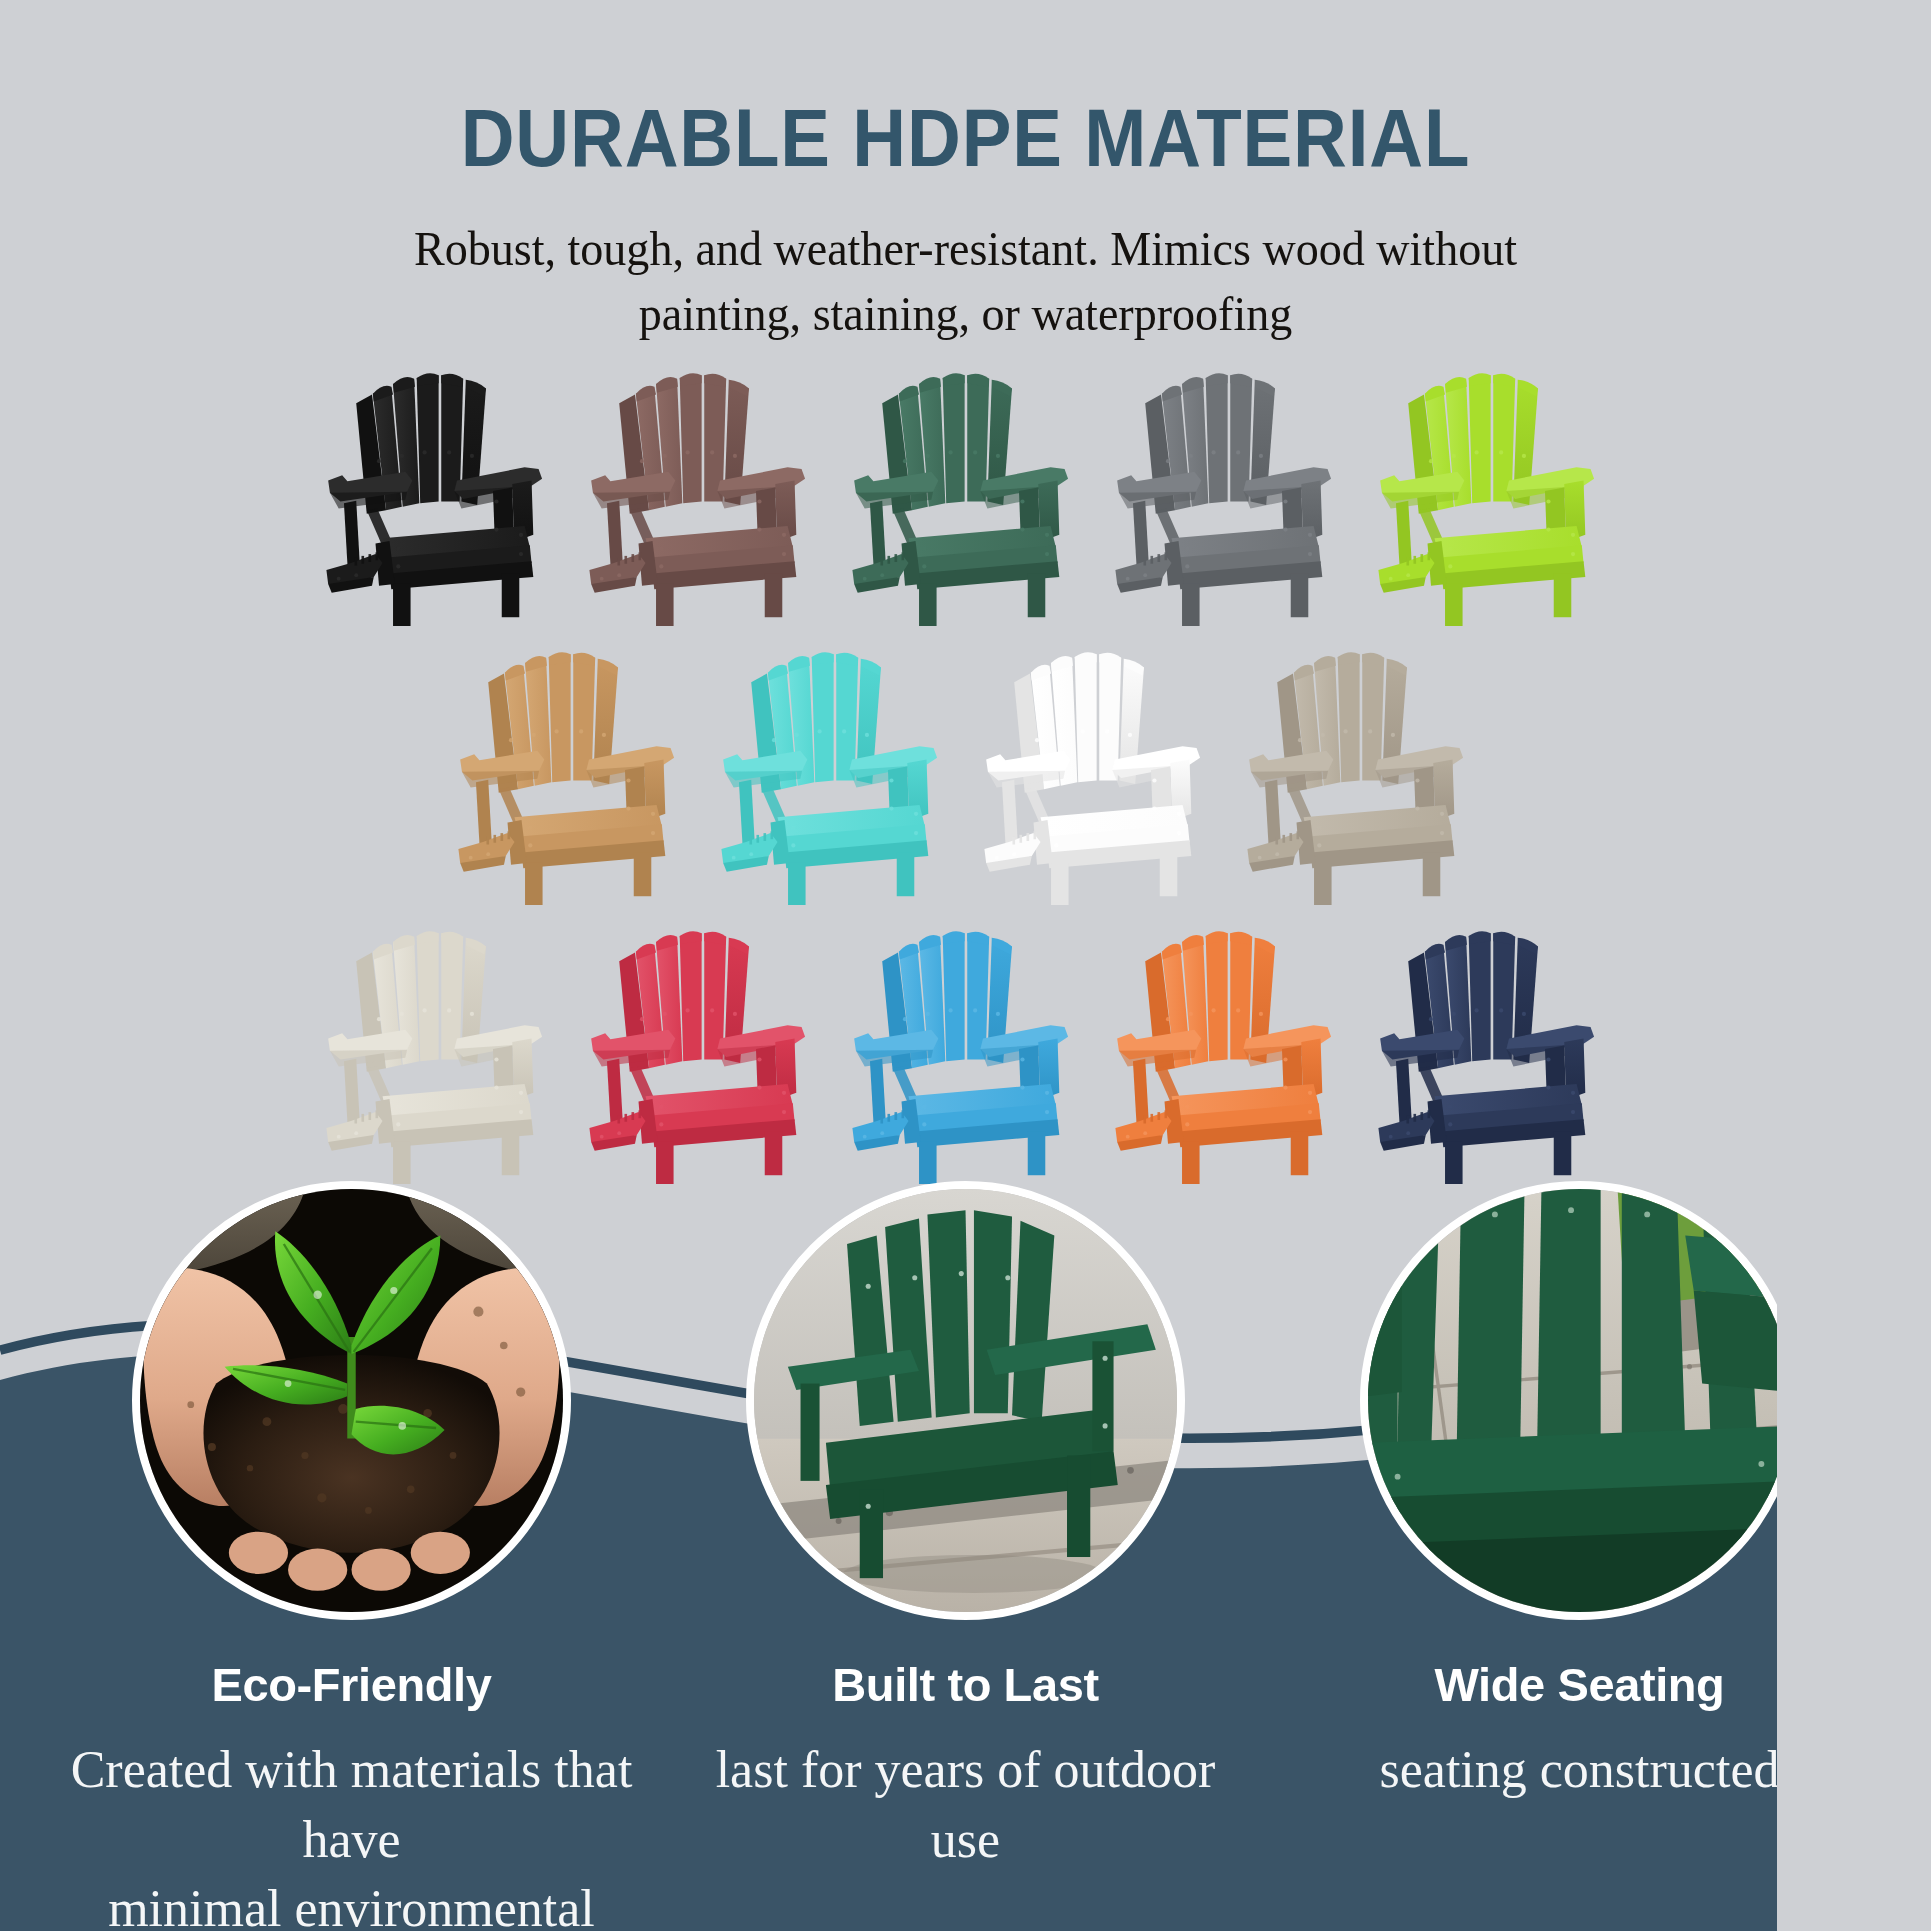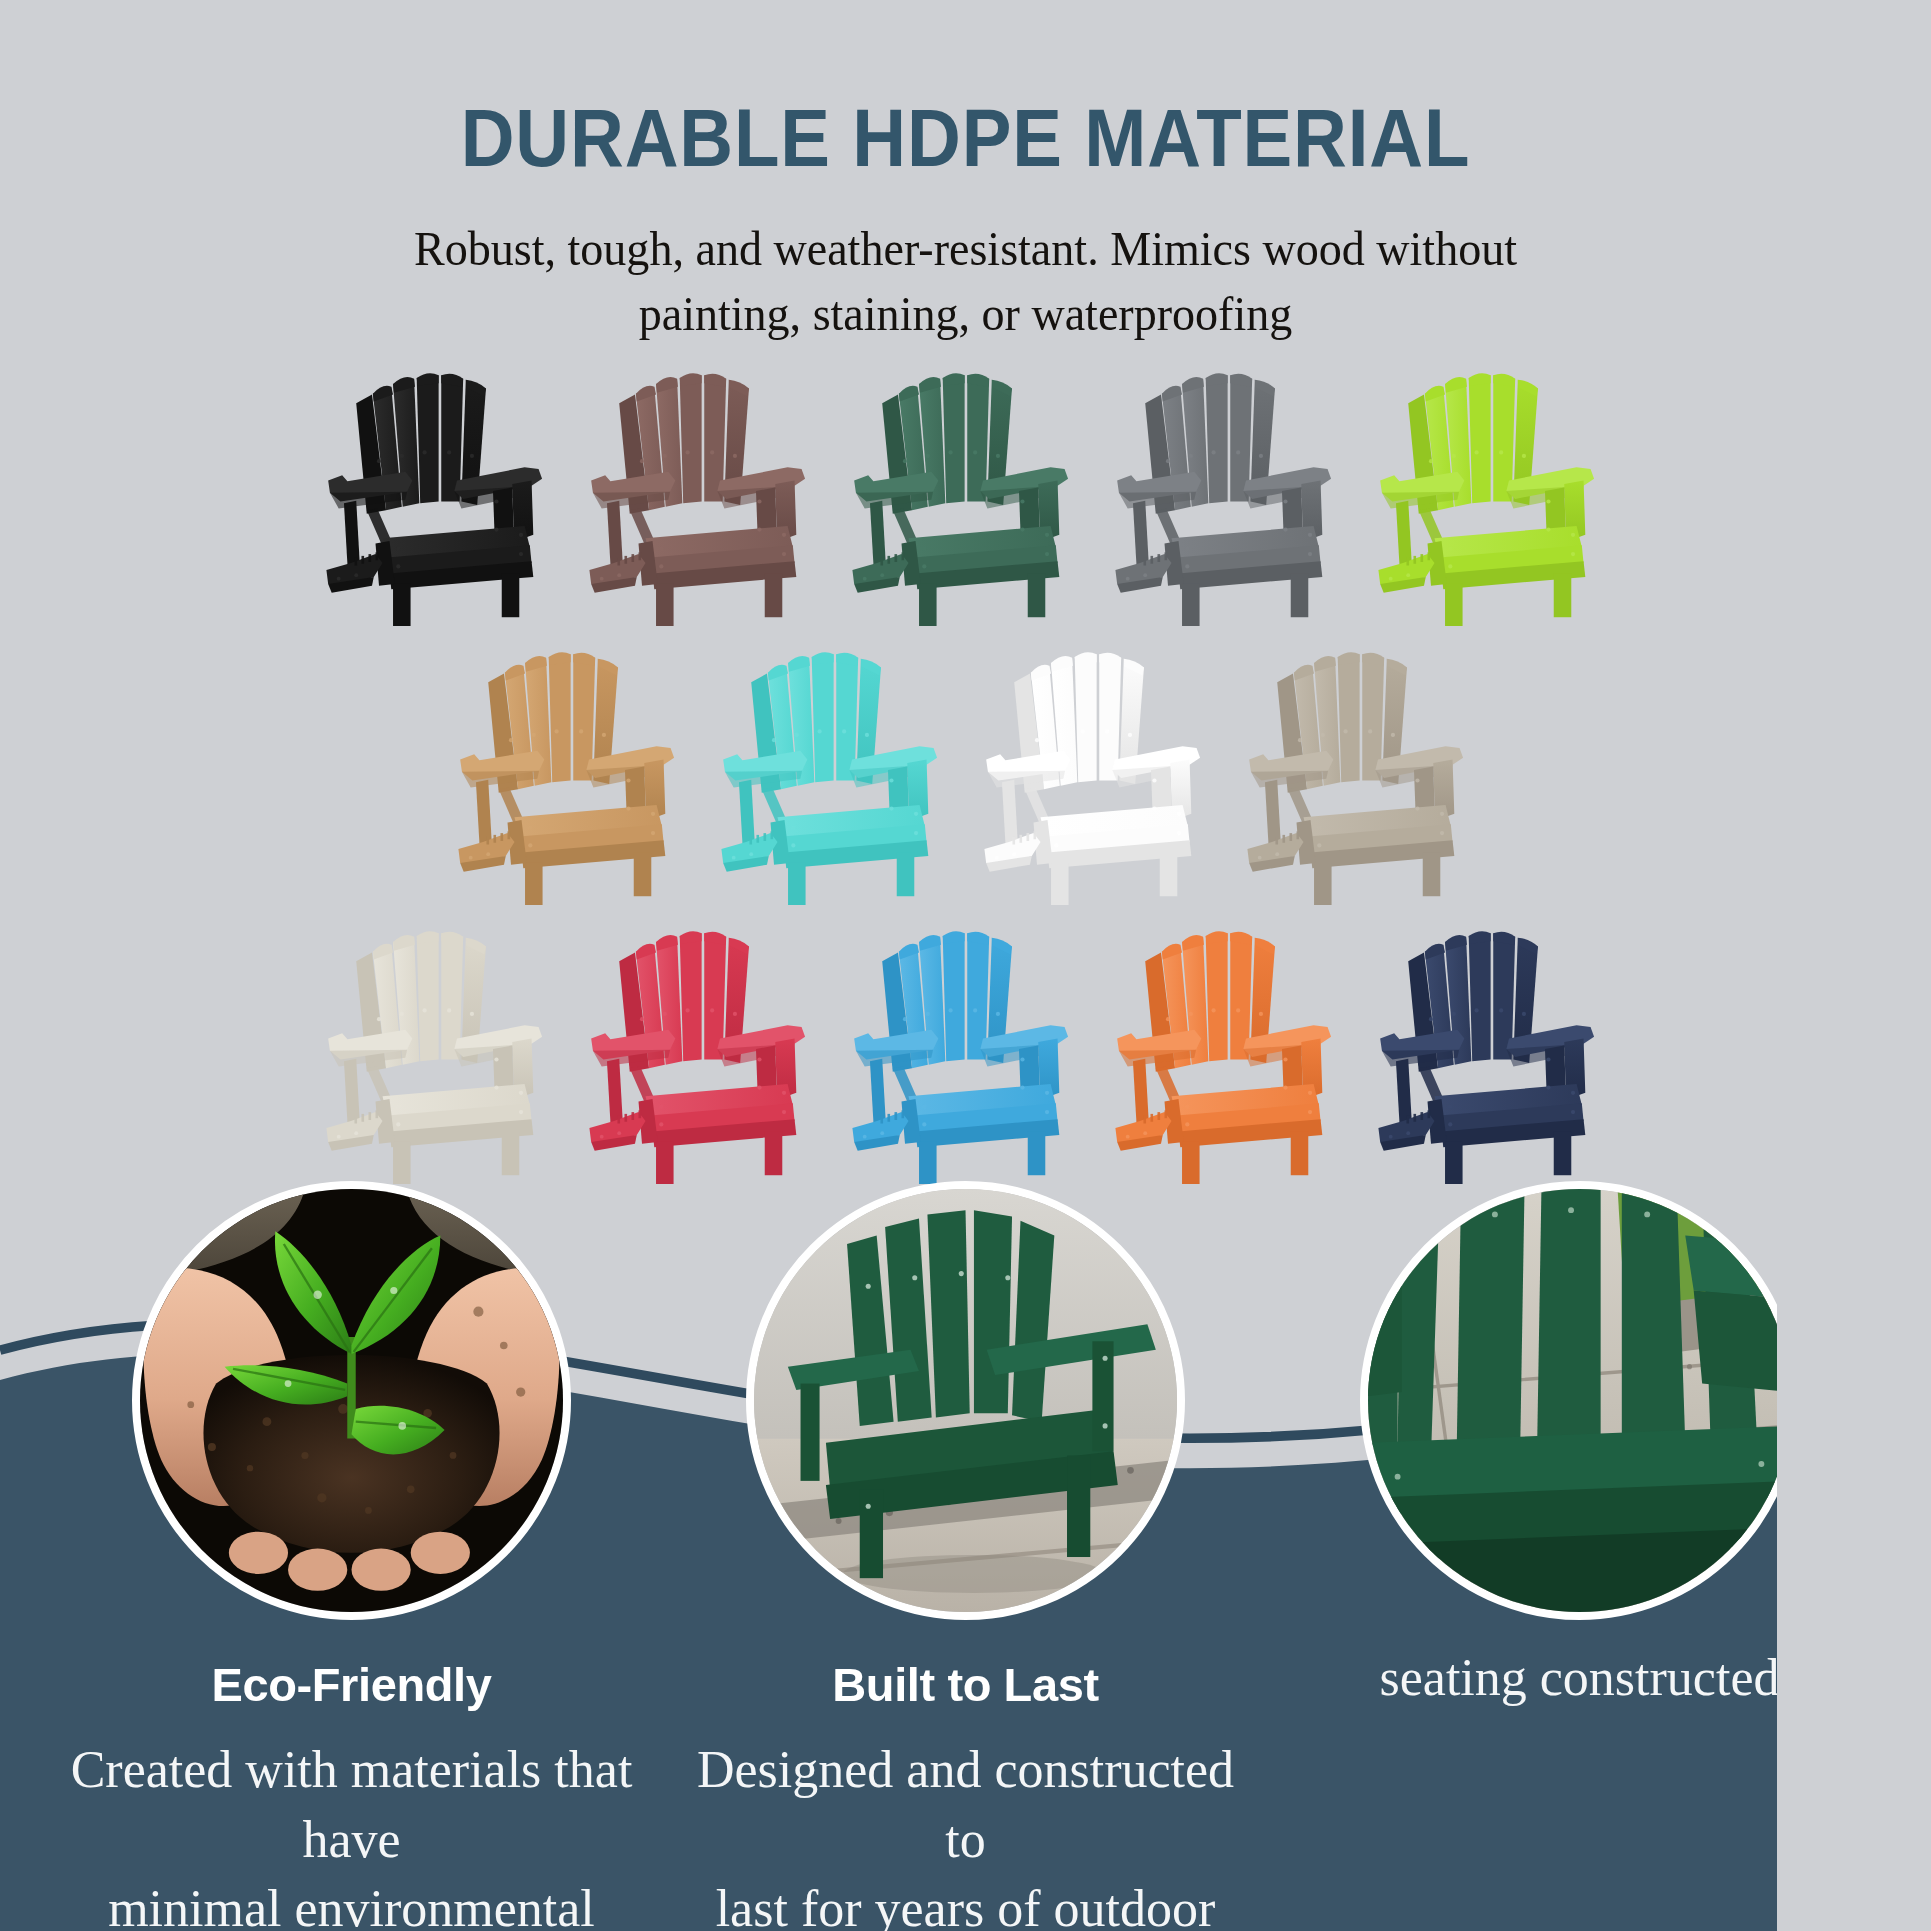--- a/index.html
+++ b/index.html
@@ -1522,21 +1522,20 @@
             <circle cx="98" cy="40" r="1.2"></circle>
               <circle cx="120" cy="42" r="1.2"></circle>
             <circle cx="166" cy="80" r="1.2"></circle>
               <circle cx="166" cy="112" r="1.2"></circle>
             <circle cx="54" cy="150" r="1.2"></circle>
           </g>
         </svg>
       </div>
       <div class="feature-title">Built to Last</div>
       <div class="feature-desc">
-        <div>Designed and constructed to</div>
         <div>last for years of outdoor use</div>
       </div>
     </div>
 
     <div class="feature">
       <div class="circle">
         <svg class="photo" viewBox="0 0 200 200" preserveAspectRatio="xMidYMid slice">
           <defs>
             <linearGradient id="groundG" x1="0" y1="0" x2="0" y2="1">
               <stop offset="0%" stop-color="#d6d2c9"></stop>
@@ -1582,20 +1581,21 @@
             <circle cx="14" cy="136" r="1.4"></circle>
               <circle cx="186" cy="130" r="1.4"></circle>
             <circle cx="14" cy="160" r="1.4"></circle>
               <circle cx="186" cy="154" r="1.4"></circle>
             <circle cx="60" cy="12" r="1.4"></circle>
               <circle cx="96" cy="10" r="1.4"></circle>
             <circle cx="132" cy="12" r="1.4"></circle>
           </g>
         </svg>
       </div>
+      <div class="feature-title">Wide Seating</div>
       <div class="feature-desc">
         <div>seating constructed</div>
       </div>
     </div>
 
   </div>
 </div>
 
 
 </body></html>

